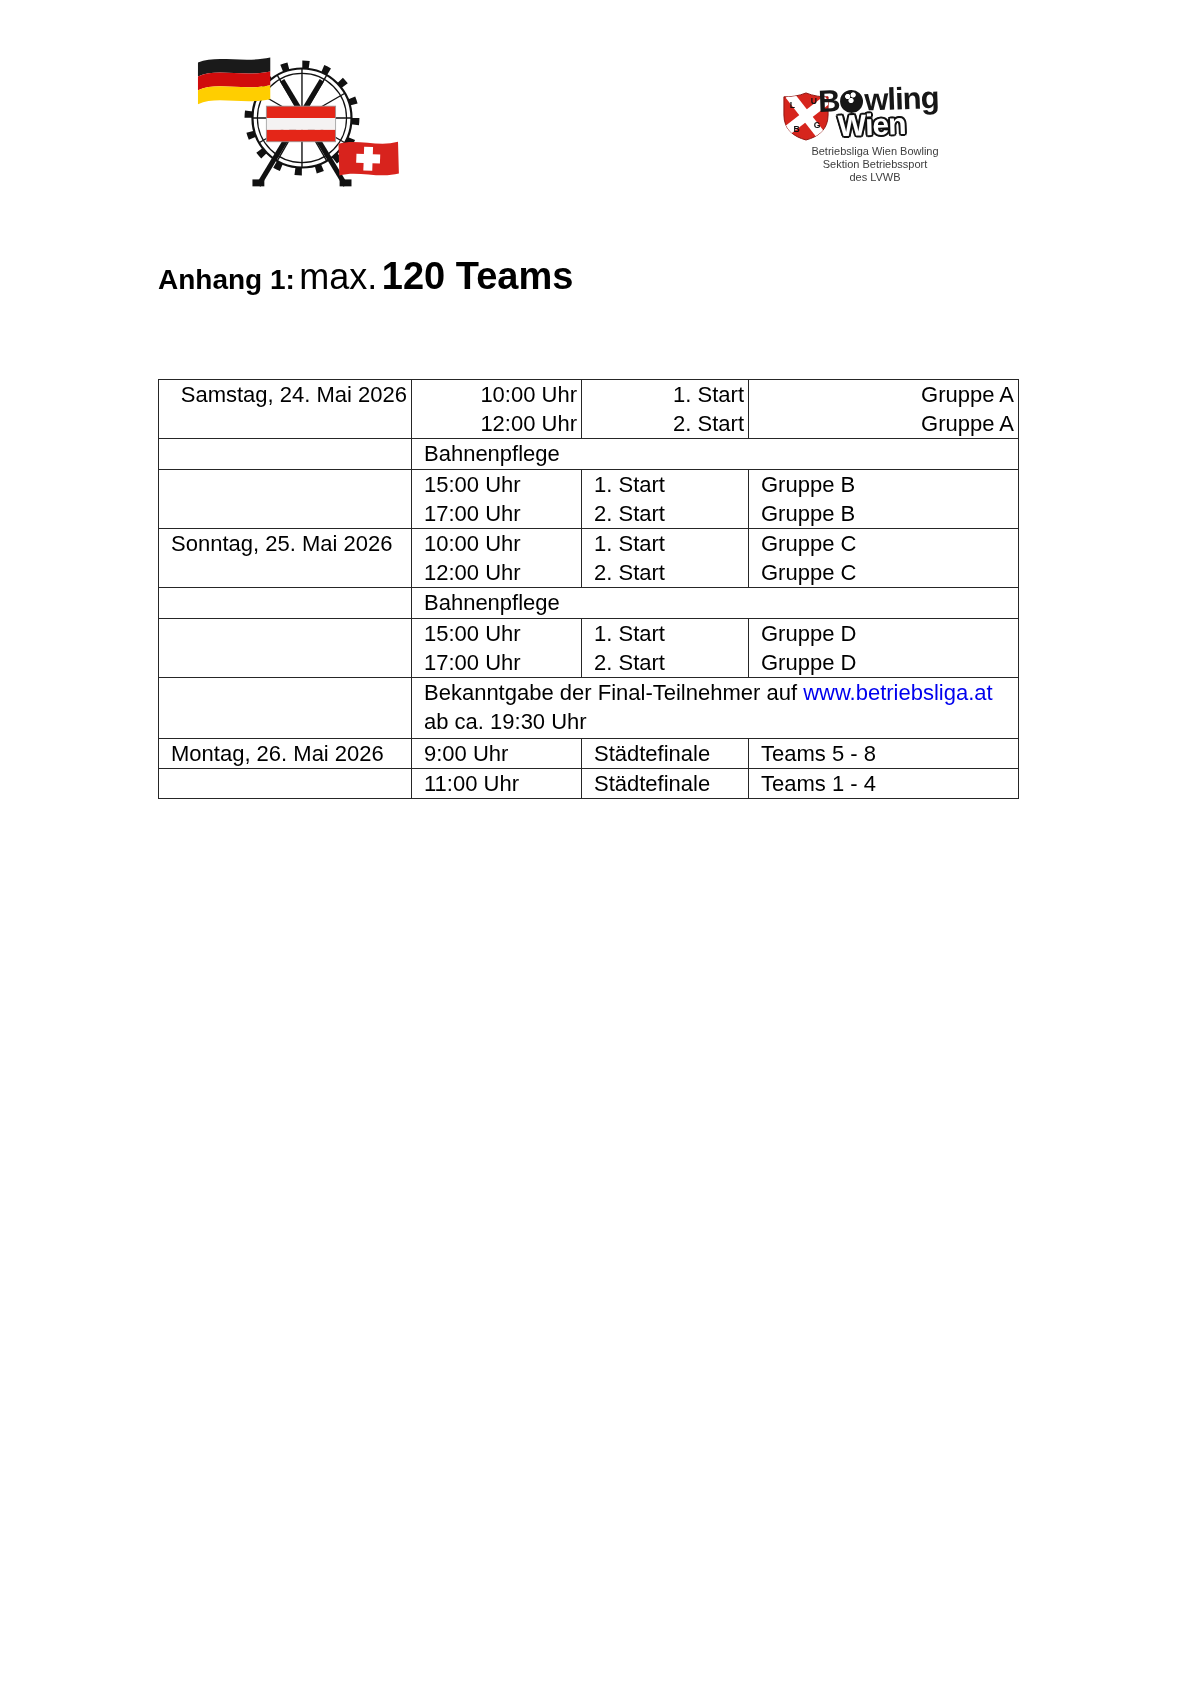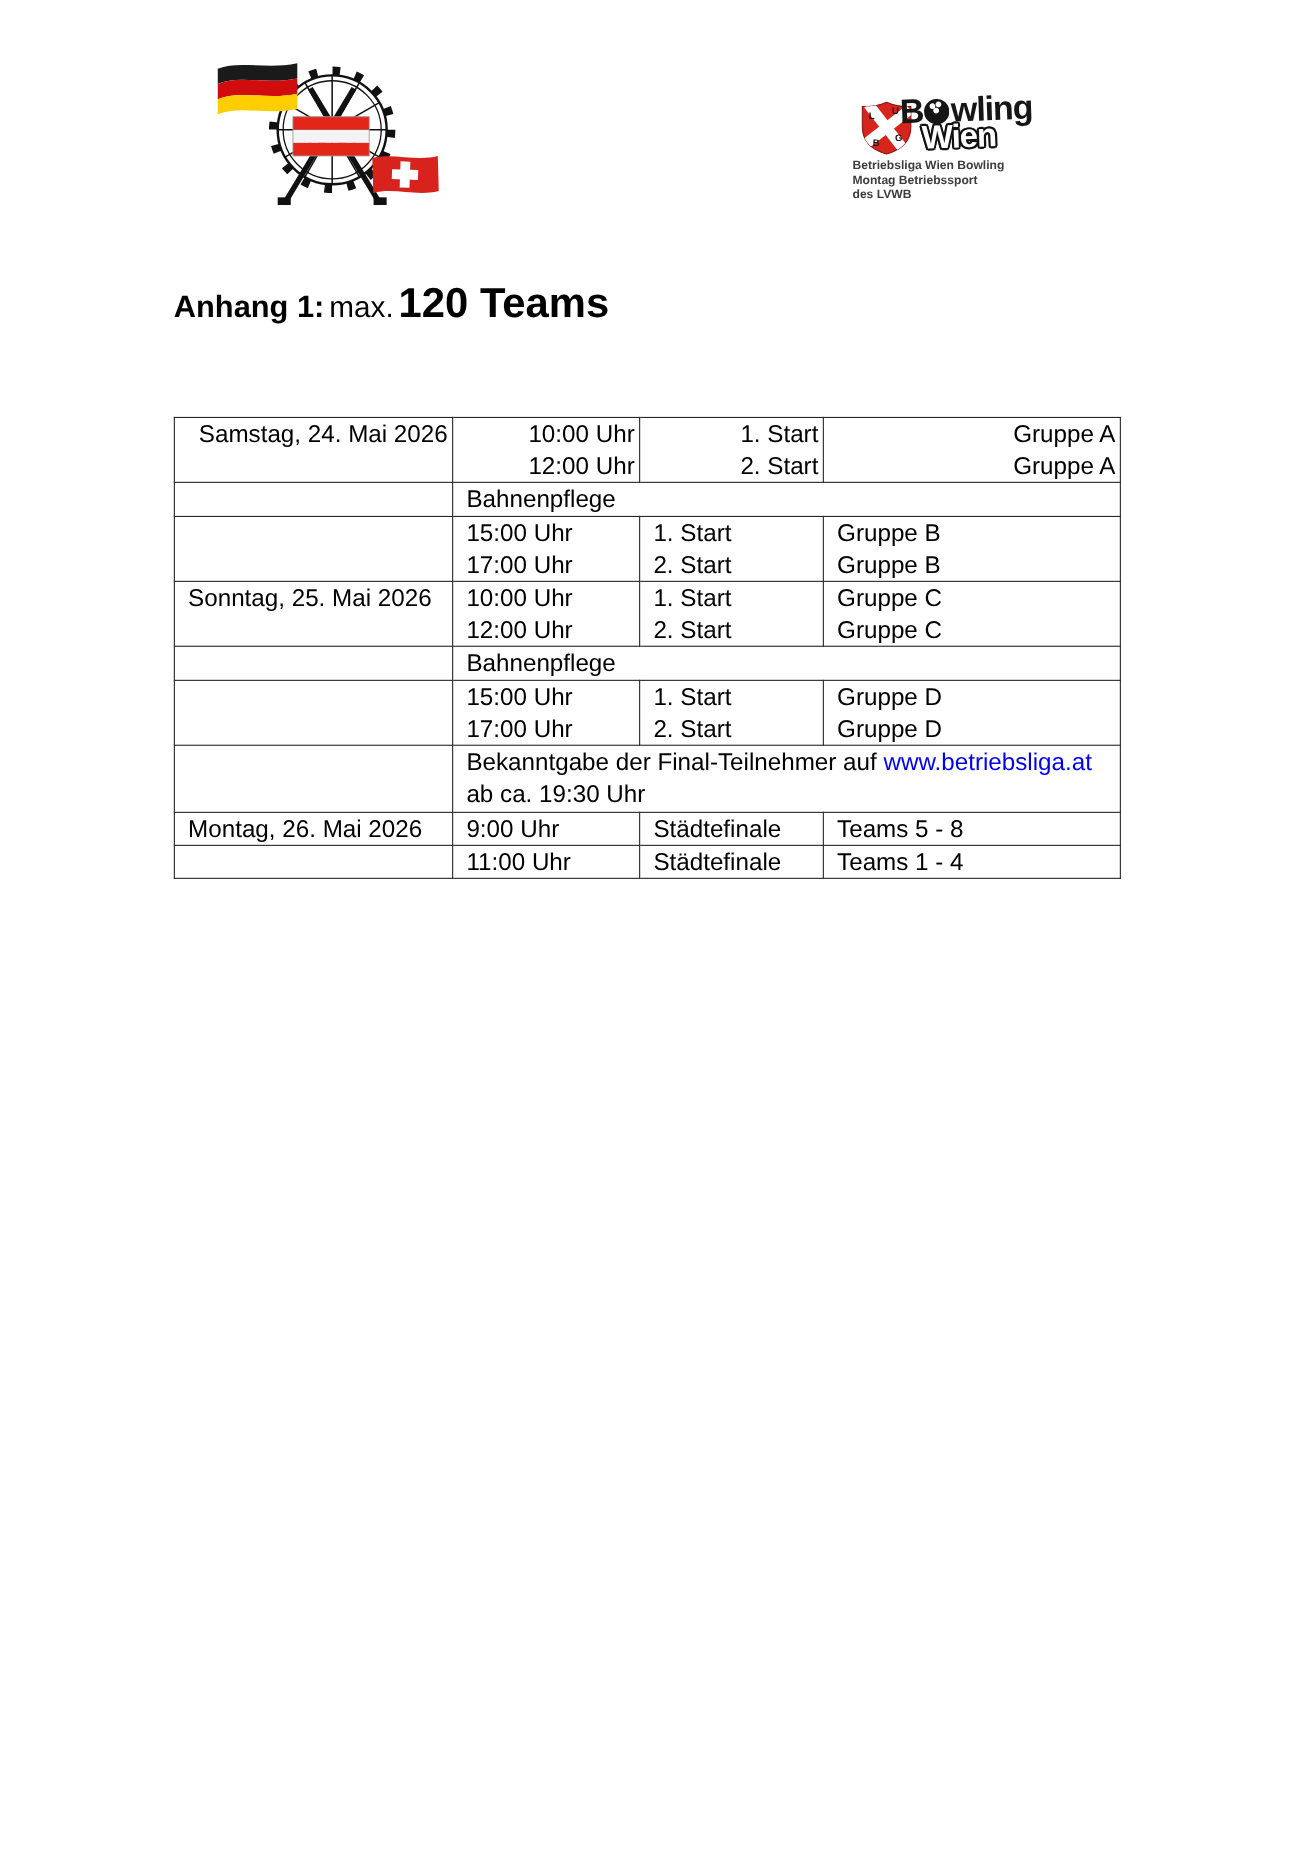--- a/index.html
+++ b/index.html
@@ -26,27 +26,27 @@
       #161616;
     vertical-align:-2px;margin:0 1px;
   }
   .bw-title2{
     position:absolute;left:118px;top:28px;font-weight:900;font-size:30px;
     letter-spacing:-1px;color:#ffffff;transform:rotate(-2deg);white-space:nowrap;
     text-shadow:2px 0 #111,-2px 0 #111,0 2px #111,0 -2px #111,
       1.5px 1.5px #111,-1.5px 1.5px #111,1.5px -1.5px #111,-1.5px -1.5px #111;
   }
   .bw-sub{
-    position:absolute;left:55px;top:65px;width:200px;
-    font-size:11px;font-weight:bold;color:#3d3d3d;line-height:13px;white-space:nowrap;
+    position:absolute;left:55px;top:65px;width:200px;text-align:center;
+    font-size:11px;font-weight:normal;color:#3d3d3d;line-height:13px;white-space:nowrap;
   }
   
   .doc-title{position:absolute;left:158px;top:255px;white-space:nowrap;}
   .doc-title .t-prefix{font-weight:bold;font-size:28px;}
-  .doc-title .t-mid{font-size:27px;}
+  .doc-title .t-mid{font-size:36px;}
   .doc-title .t-emph{font-weight:bold;font-size:38px;text-align:right;}
   .doc-subtitle{
     position:absolute;left:167px;top:301px;font-weight:bold;font-size:23px;white-space:nowrap;
   }
   
   table.schedule{
     position:absolute;left:158px;top:379px;width:860px;
     border-collapse:collapse;table-layout:fixed;
     font-size:22px;line-height:29px;
   }
@@ -126,21 +126,21 @@
           <text x="30" y="13">U</text>
           <text x="12" y="43">B</text>
           <text x="33" y="39">G</text>
         </g>
       </g>
     </svg>
     <div class="bw-title"><span>B</span><span class="ball"></span><span>wling</span></div>
     <div class="bw-title2">Wien</div>
     <div class="bw-sub">
       <div>Betriebsliga Wien Bowling</div>
-      <div>Montag Betriebssport</div>
+      <div>Sektion Betriebssport</div>
       <div>des LVWB</div>
     </div>
   </div>
 
   <div class="doc-title">
     <span class="t-prefix">Anhang 1:</span>
     <span class="t-mid">max.</span>
     <span class="t-emph">120 Teams</span>
   </div>
 

